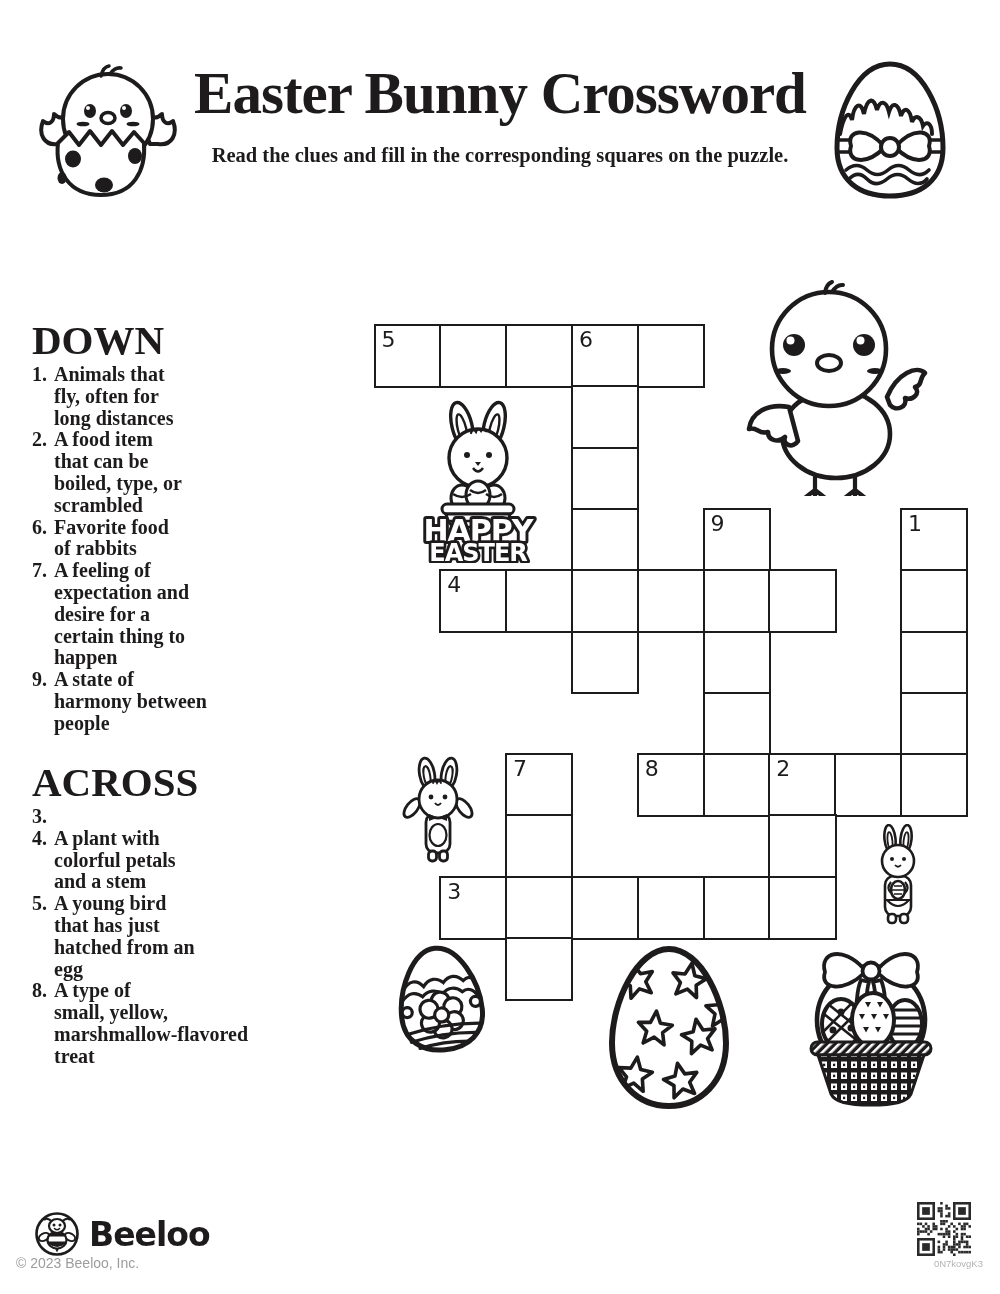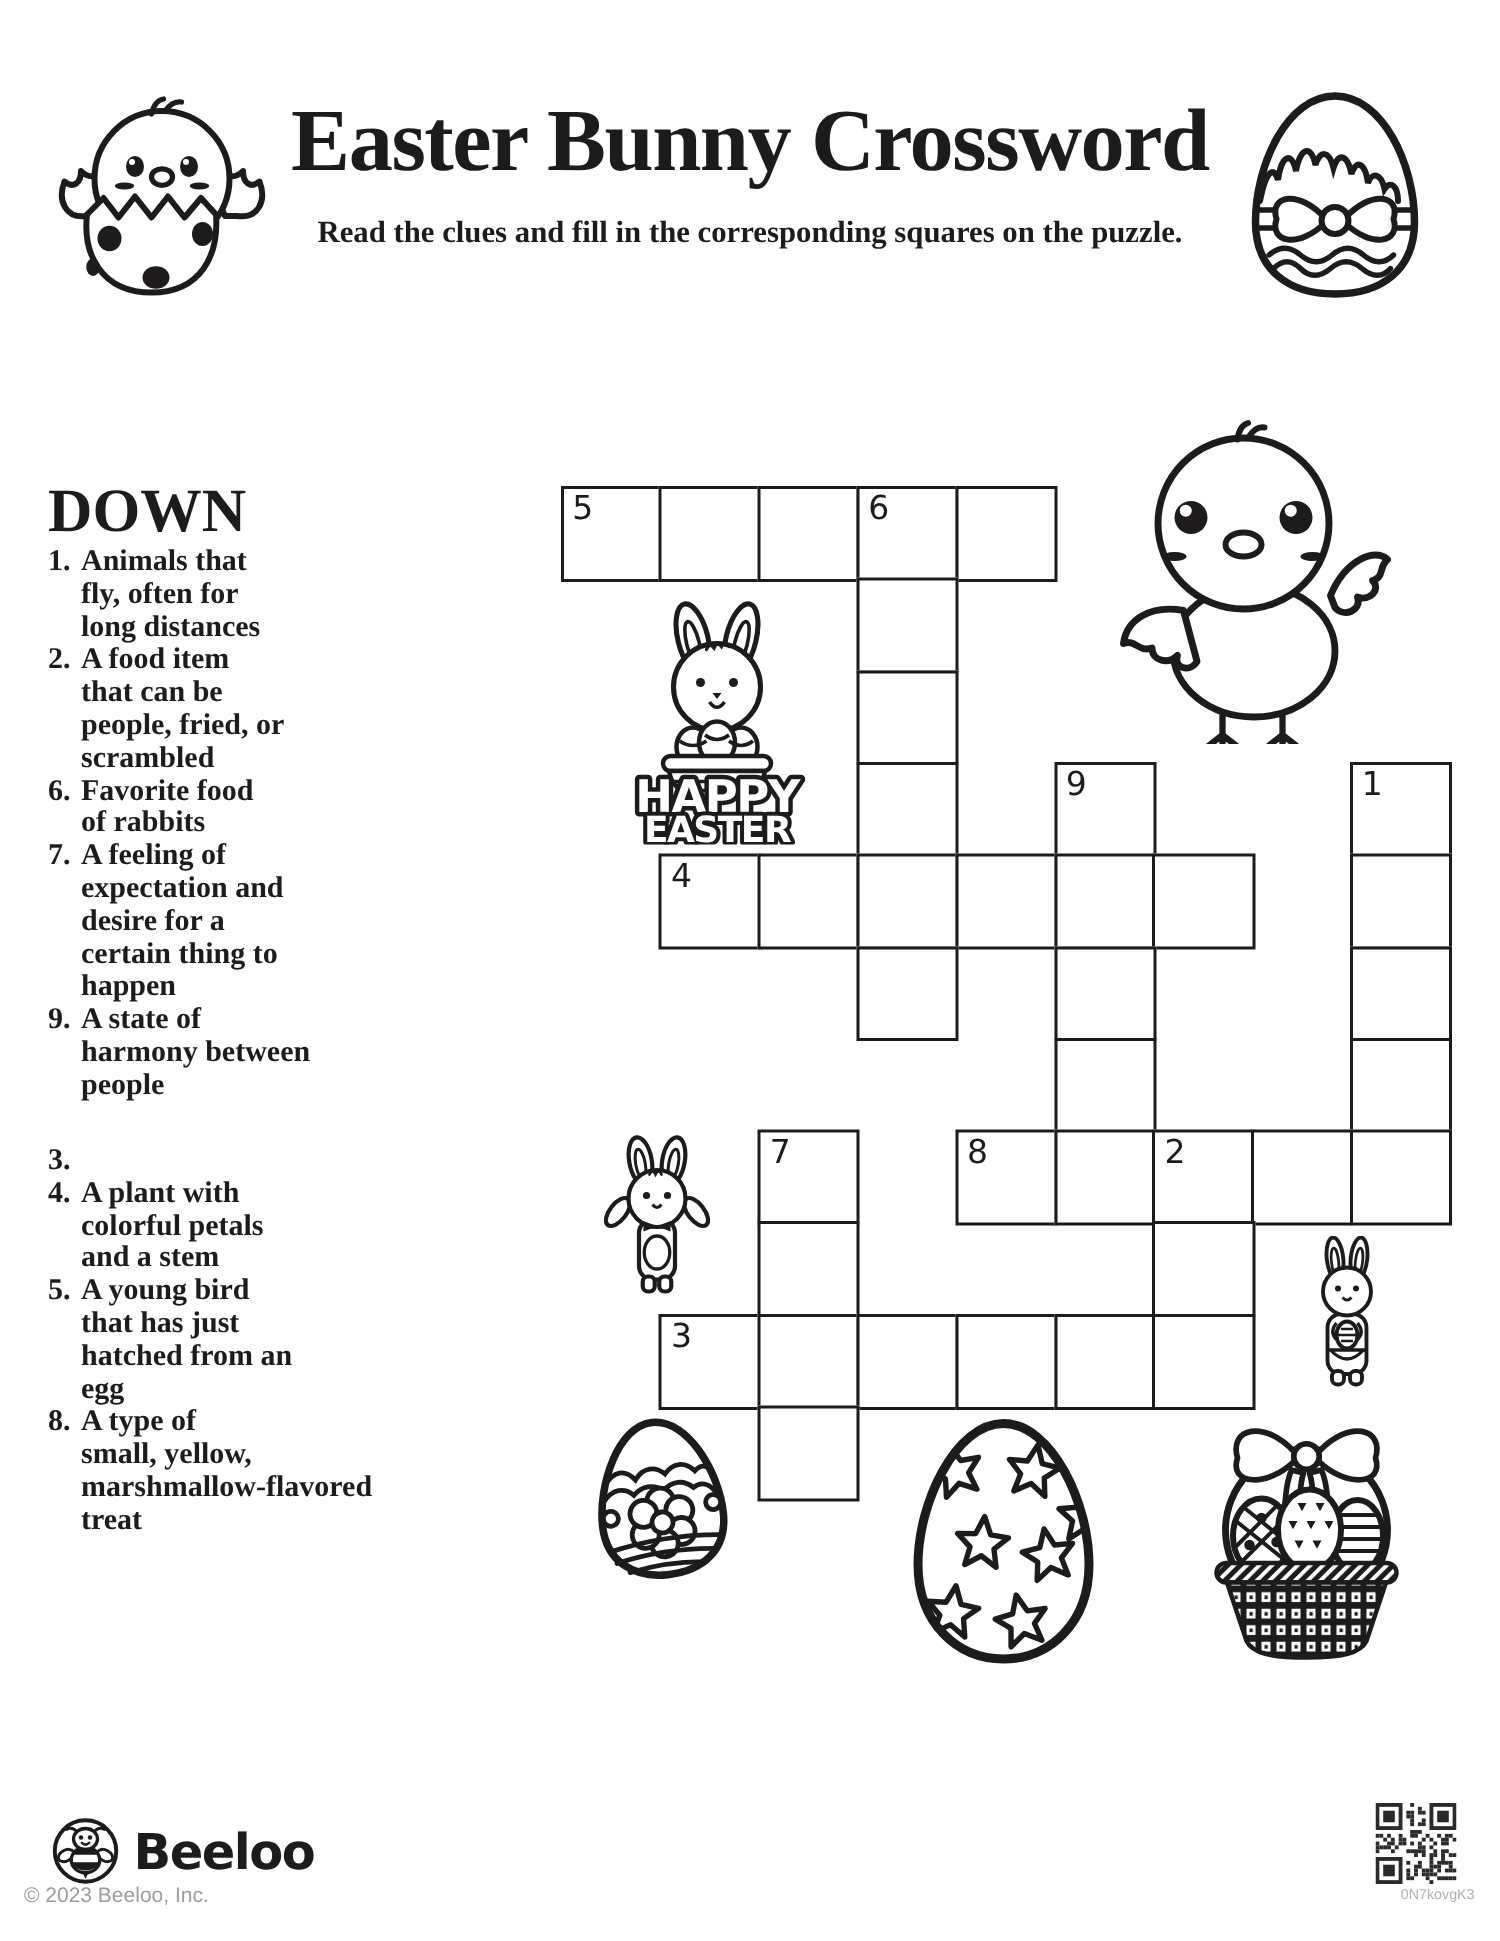--- a/index.html
+++ b/index.html
@@ -85,21 +85,21 @@
             <div>Animals that</div>
             <div>fly, often for</div>
             <div>long distances</div>
           </span>
         </div>
         <div class="clue">
           <span class="cn">2.</span>
           <span class="ct">
             <div>A food item</div>
             <div>that can be</div>
-            <div>people, fried, or</div>
+            <div>boiled, type, or</div>
             <div>scrambled</div>
           </span>
         </div>
         <div class="clue">
           <span class="cn">6.</span>
           <span class="ct">
             <div>Favorite food</div>
             <div>of rabbits</div>
           </span>
         </div>
@@ -117,20 +117,21 @@
           <span class="cn">9.</span>
           <span class="ct">
             <div>A state of</div>
             <div>harmony between</div>
             <div>people</div>
           </span>
         </div>
       </div>
   </div>
   <div class="clues" style="top:763px">
+    <h2>ACROSS</h2>
     <div>
         <div class="clue">
           <span class="cn">3.</span>
         </div>
         <div class="clue">
           <span class="cn">4.</span>
           <span class="ct">
             <div>A plant with</div>
             <div>colorful petals</div>
             <div>and a stem</div>

